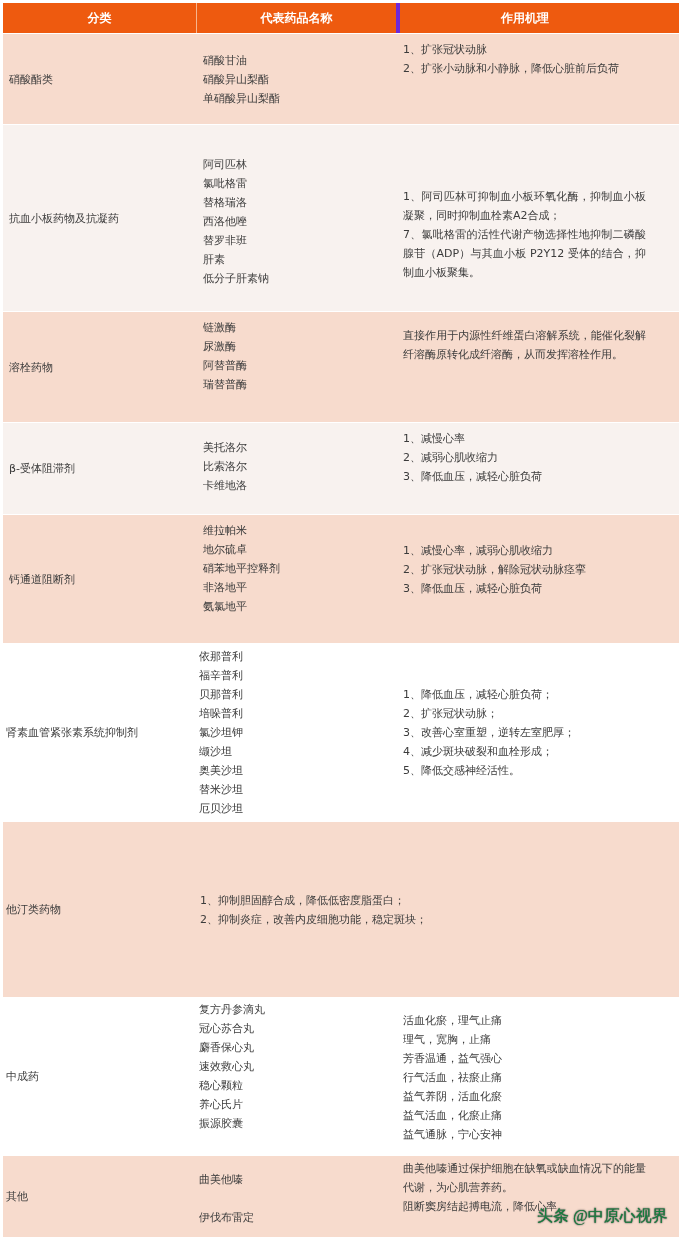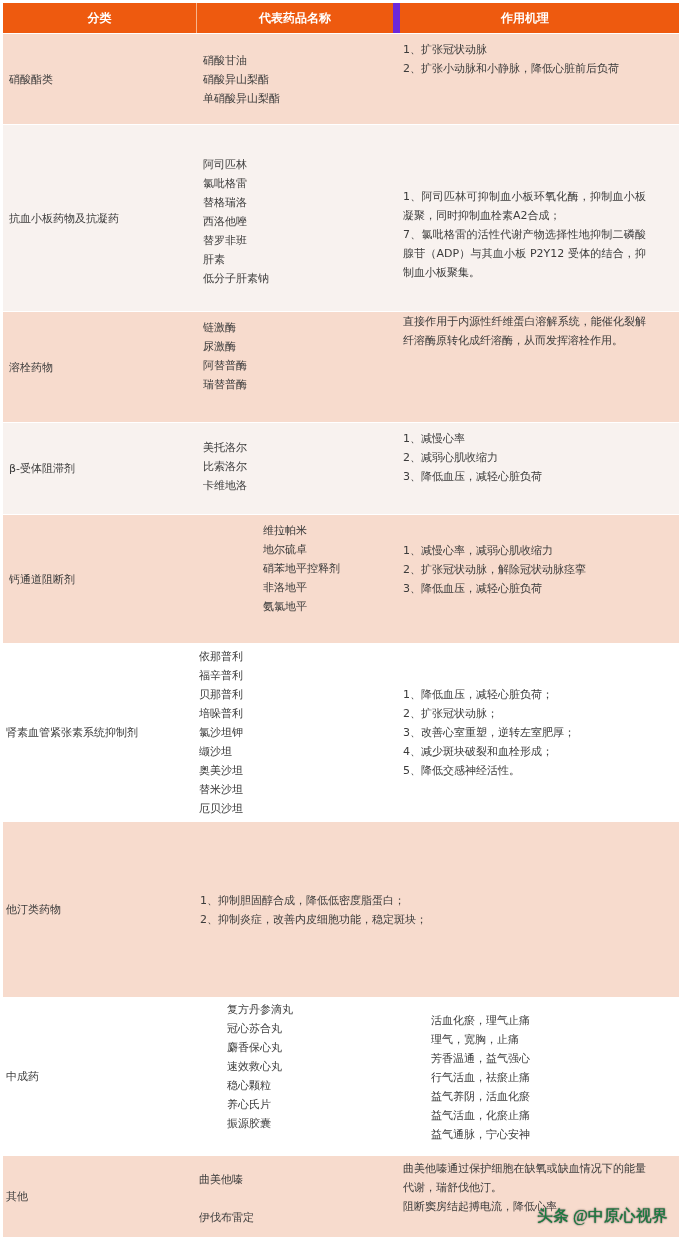--- a/index.html
+++ b/index.html
@@ -3,21 +3,21 @@
   <meta charset="utf-8">
   <style>
     html, body { margin: 0; padding: 0; background: #ffffff; }
     body { width: 682px; height: 1243px; overflow: hidden; position: relative;
            font-family: "DejaVu Sans", "Liberation Sans", sans-serif; color: #3b3b3b; }
     .table { position: absolute; left: 3px; top: 3px; width: 676px; }
     .hdr { display: flex; height: 30px; background: #ee5a0f; }
     .hdr > div { color: #ffffff; font-size: 12px; font-weight: bold; display: flex;
                  align-items: center; justify-content: center; box-sizing: border-box; }
     .hdr .c1 { border-right: 1px solid #f6b48e; }
-    .hdr .c2 { border-right: 7px solid #6d28d9; }
+    .hdr .c2 { border-right: 4px solid #6d28d9; }
     .c1 { width: 194px; }
     .c2 { width: 203px; }
     .c3 { width: 250px; }
     .row { display: flex; box-sizing: border-box; border-top: 1px solid #ffffff; }
     .row > div { box-sizing: border-box; font-size: 11px; line-height: 19px; display: flex;
                  align-items: center; }
     .row .c1 { padding-left: 6px; }
     .row .c2 { padding-left: 6px; }
     .row .c3 { padding-left: 3px; padding-right: 4px; }
     .lines { display: block; }
@@ -80,21 +80,21 @@
   <div class="row peach" style="height:111px;">
     <div class="c1">溶栓药物</div>
     <div class="c2" style="align-items:flex-start;padding-top:6px;">
       <div class="lines">
         <span>链激酶</span>
         <span>尿激酶</span>
         <span>阿替普酶</span>
         <span>瑞替普酶</span>
       </div>
     </div>
-    <div class="c3" style="align-items:flex-start;padding-top:0;">
+    <div class="c3" style="align-items:flex-start;padding-top:14px;">
       <div class="lines">
         <span class="para" style="white-space:normal;">直接作用于内源性纤维蛋白溶解系统，能催化裂解纤溶酶原转化成纤溶酶，从而发挥溶栓作用。</span>
       </div>
     </div>
   </div>
 
   <div class="row light" style="height:92px;">
     <div class="c1">β-受体阻滞剂</div>
     <div class="c2" style="align-items:flex-start;padding-top:15px;">
       <div class="lines">
@@ -107,21 +107,21 @@
       <div class="lines">
         <span>1、减慢心率</span>
         <span>2、减弱心肌收缩力</span>
         <span>3、降低血压，减轻心脏负荷</span>
       </div>
     </div>
   </div>
 
   <div class="row peach" style="height:129px;">
     <div class="c1">钙通道阻断剂</div>
-    <div class="c2" style="align-items:flex-start;padding-top:6px;justify-content:center;">
+    <div class="c2" style="align-items:flex-start;padding-top:6px;">
       <div class="lines">
         <span>维拉帕米</span>
         <span>地尔硫卓</span>
         <span>硝苯地平控释剂</span>
         <span>非洛地平</span>
         <span>氨氯地平</span>
       </div>
     </div>
     <div class="c3" style="align-items:flex-start;padding-top:26px;">
       <div class="lines">
@@ -163,21 +163,21 @@
     <div class="c3">
       <div class="lines">
         <span class="para" style="white-space:normal;">1、抑制胆固醇合成，降低低密度脂蛋白；</span>
         <span class="para" style="white-space:normal;">2、抑制炎症，改善内皮细胞功能，稳定斑块；</span>
       </div>
     </div>
   </div>
 
   <div class="row white" style="height:158px;">
     <div class="c1" style="padding-left:3px;">中成药</div>
-    <div class="c2" style="padding-left:2px;align-items:flex-start;padding-top:2px;margin-left:28px;">
+    <div class="c2" style="padding-left:2px;align-items:flex-start;padding-top:2px;">
       <div class="lines">
         <span>复方丹参滴丸</span>
         <span>冠心苏合丸</span>
         <span>麝香保心丸</span>
         <span>速效救心丸</span>
         <span>稳心颗粒</span>
         <span>养心氏片</span>
         <span>振源胶囊</span>
       </div>
     </div>
@@ -197,20 +197,20 @@
   <div class="row peach" style="height:82px;">
     <div class="c1" style="padding-left:3px;">其他</div>
     <div class="c2" style="padding-left:2px;align-items:flex-start;padding-top:14px;">
       <div class="lines">
         <span>曲美他嗪</span>
         <span style="margin-top:19px;">伊伐布雷定</span>
       </div>
     </div>
     <div class="c3" style="align-items:flex-start;padding-top:3px;">
       <div class="lines">
-        <span class="para" style="white-space:normal;">曲美他嗪通过保护细胞在缺氧或缺血情况下的能量代谢，瑞舒伐他汀。</span>
+        <span class="para" style="white-space:normal;">曲美他嗪通过保护细胞在缺氧或缺血情况下的能量代谢，为心肌营养药。</span>
         <span>阻断窦房结起搏电流，降低心率</span>
       </div>
     </div>
   </div>
 </div>
 
 <div class="watermark">头条 @中原心视界</div>
 
 </body></html>

